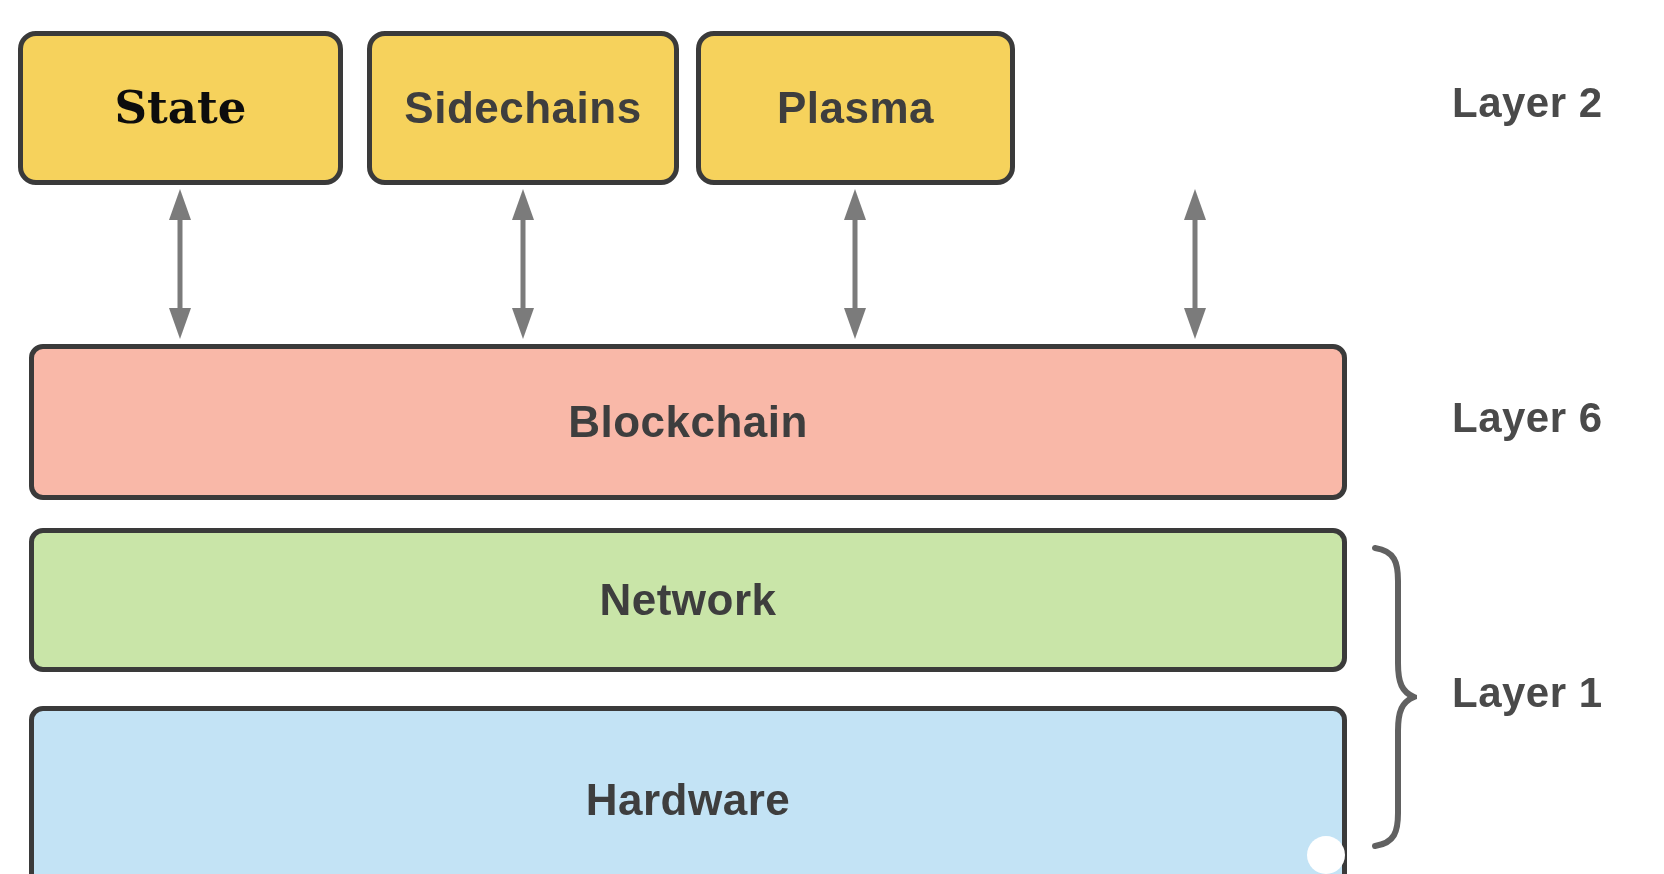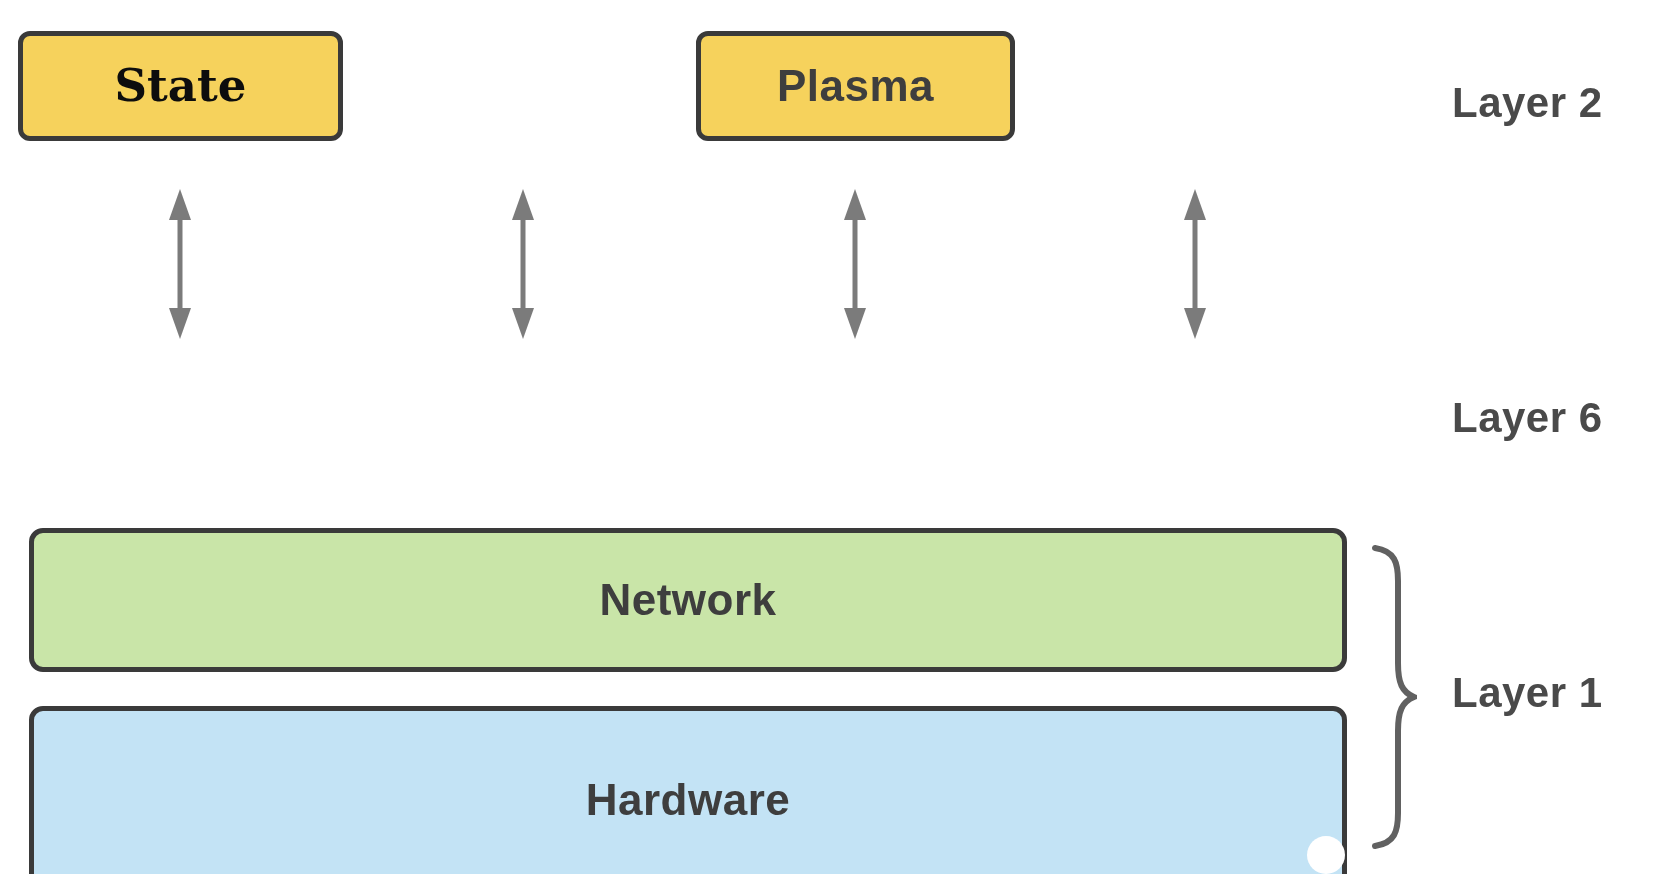--- a/index.html
+++ b/index.html
@@ -7,21 +7,21 @@
     position:relative;width:1664px;height:874px;background:#ffffff;
     font-family:"Liberation Sans",sans-serif;overflow:hidden;
   }
   .box{
     position:absolute;box-sizing:border-box;
     border:5px solid #3a3a3a;
     display:flex;flex-direction:column;align-items:center;justify-content:center;
     text-align:center;
   }
   .ybox{
-    top:31px;height:110px;background:#f6d25c;border-radius:12px;
+    top:31px;height:154px;background:#f6d25c;border-radius:18px;
     font-weight:bold;font-size:44px;color:#3e3e3e;letter-spacing:.5px;
   }
   .b1{left:18px;width:325px;}
   .b2{left:367px;width:312px;}
   .b3{left:696px;width:319px;}
   .b4{left:1035px;width:320px;}
   .serif-line{
     font-family:"DejaVu Serif","Liberation Serif",serif;
     font-weight:700;color:#0d0d0d;font-size:45px;line-height:52px;letter-spacing:0;
   }
@@ -54,20 +54,23 @@
 </style>
 </head>
 <body>
 
 <div class="canvas">
 
   <div class="box ybox b1">
     <div class="serif-line">State</div>
   </div>
 
+  <div class="box ybox b2">
+    <div class="sans-line">Sidechains</div>
+  </div>
 
   <div class="box ybox b3">
     <div class="sans-line">Plasma</div>
   </div>
 
 
   <svg class="arrow a1" viewBox="0 0 36 154">
     <line x1="18" y1="26" x2="18" y2="128" stroke="#7b7b7b" stroke-width="5"></line>
     <polygon points="18,2 7,33 29,33" fill="#7b7b7b"></polygon>
     <polygon points="18,152 7,121 29,121" fill="#7b7b7b"></polygon>
@@ -81,20 +84,23 @@
     <line x1="18" y1="26" x2="18" y2="128" stroke="#7b7b7b" stroke-width="5"></line>
     <polygon points="18,2 7,33 29,33" fill="#7b7b7b"></polygon>
     <polygon points="18,152 7,121 29,121" fill="#7b7b7b"></polygon>
   </svg>
   <svg class="arrow a4" viewBox="0 0 36 154">
     <line x1="18" y1="26" x2="18" y2="128" stroke="#7b7b7b" stroke-width="5"></line>
     <polygon points="18,2 7,33 29,33" fill="#7b7b7b"></polygon>
     <polygon points="18,152 7,121 29,121" fill="#7b7b7b"></polygon>
   </svg>
 
+  <div class="box wide blockchain">
+    <div>Blockchain</div>
+  </div>
 
   <div class="box wide network">
     <div>Network</div>
   </div>
 
   <div class="box wide hardware">
     <div>Hardware</div>
   </div>
 
   <div class="notch"></div>

